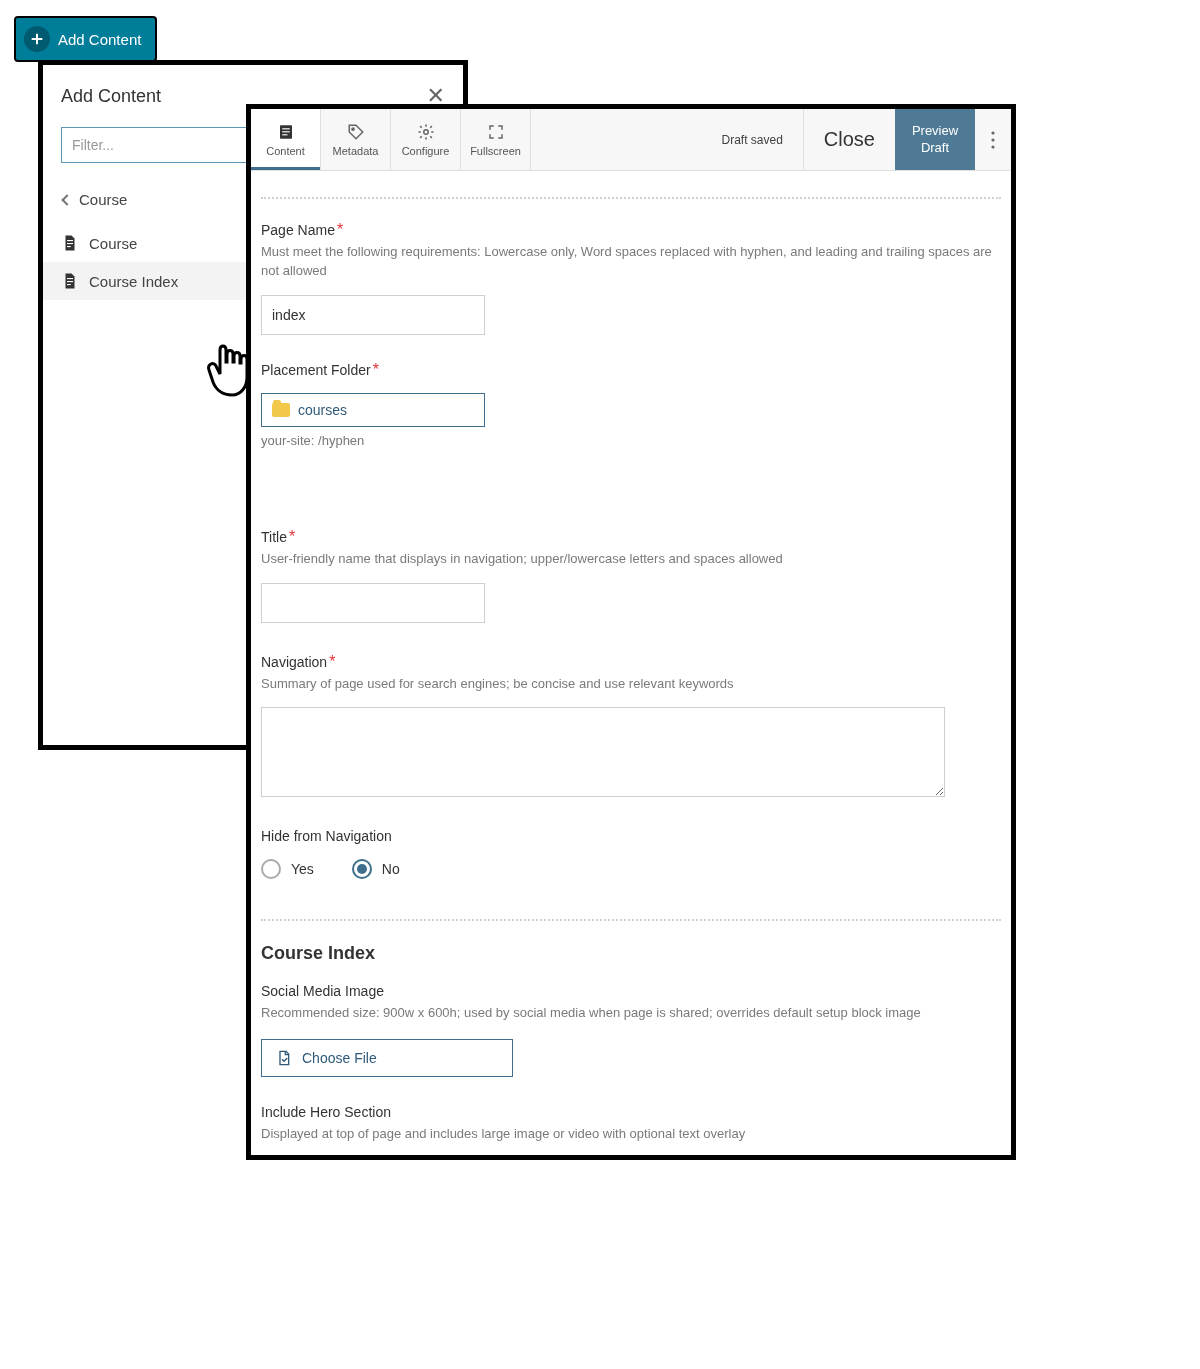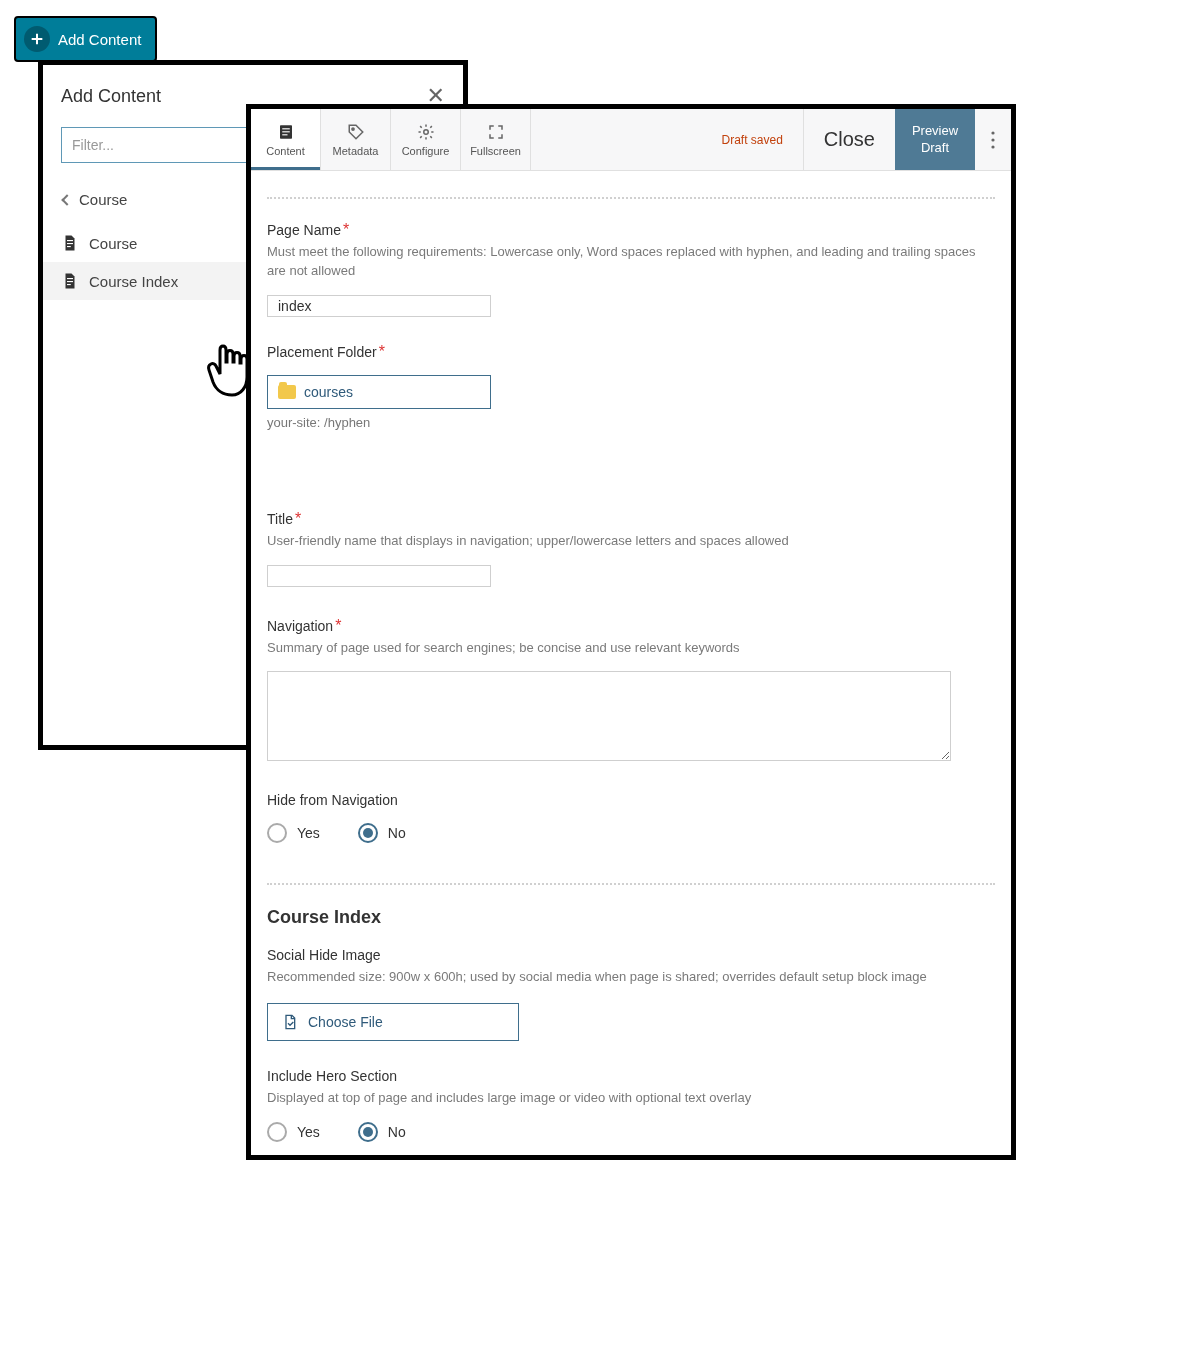--- a/index.html
+++ b/index.html
@@ -95,47 +95,47 @@
     font-size: 11px; color: #555;
     border-right: 1px solid #e0e0e0;
     cursor: pointer;
     position: relative;
     text-align: right;
   }
   .tool-btn.active { background: #fff; }
   .tool-btn.active::after { content:""; position:absolute; bottom:0; left:0; right:0; height:3px; background:#3f6e8c; }
   .tool-btn svg { width: 18px; height: 18px; margin-bottom: 4px; }
   .tool-spacer { flex: 1; background: #f7f7f8; }
-  .draft-saved { align-self: center; font-size: 12px; color: #c2410c; padding: 0 20px; }
+  .draft-saved { align-self: center; font-size: 12px; color: #404040; padding: 0 20px; }
   .close-btn {
     align-self: center;
     font-size: 20px; color: #333;
     padding: 8px 20px; cursor: pointer;
     border-left: 1px solid #e0e0e0;
     height: 100%; display: flex; align-items: center;
   }
   .preview-btn {
     width: 80px; background: #4f7a95; color: #fff;
     display: flex; align-items: center; justify-content: center;
     font-size: 13px; line-height: 1.3; text-align: center; cursor: pointer;
     white-space: pre-line;
   }
   .kebab {
     width: 36px; display: flex; align-items: center; justify-content: center;
     cursor: pointer; color: #666; font-size: 18px;
     background: #f7f7f8;
   }
 
-  .form-area { padding: 26px 16px; }
+  .form-area { padding: 26px 10px; }
   .dotted-sep { border:none; border-top: 2px dotted #d0d0d0; margin: 0 0 22px 0; }
   .field-label { font-size: 14px; color: #333; }
   .req { color: #d33; margin-left: 2px; }
   .hint { font-size: 13px; color: #7a7a7a; margin-top: 4px; line-height: 1.45; }
   .txt-input {
-    margin-top: 14px; width: 224px; height: 22px;
+    margin-top: 14px; width: 224px; height: 40px;
     border: 1px solid #cfcfcf; padding: 0 10px; font-size: 14px; color: #333;
   }
   .folder-picker {
     margin-top: 14px; width: 224px; height: 34px;
     border: 1px solid #3f6e8c;
     display: flex; align-items: center; gap: 8px; padding: 0 10px;
     font-size: 14px; color: #2f5a7a; cursor: pointer;
   }
   .folder-ico { width: 18px; height: 14px; background:#f2c84b; border-radius:2px; position: relative; }
   .folder-ico::before { content:""; position:absolute; top:-3px; left:1px; width:8px; height:4px; background:#f2c84b; border-radius:2px 2px 0 0; }
@@ -301,21 +301,21 @@
           <span>No</span>
         </div>
       </div>
     </div>
 
     <hr class="dotted-sep" style="margin-top:40px;margin-bottom:22px">
 
     <div class="section-heading">Course Index</div>
 
     <div>
-      <span class="field-label">Social Hide Image</span>
+      <span class="field-label">Social Media Image</span>
       <div class="hint">Recommended size: 900w x 600h; used by social media when page is shared; overrides default setup block image</div>
       <button class="choose-file-btn">
         <svg class="file-ico" viewBox="0 0 24 24" fill="none" stroke="#2f5a7a" stroke-width="2">
             <path d="M6 2h9l4 4v16H6z"></path>
             <path d="M14 2v5h5"></path>
             <path d="M9 14l3 3 5-5"></path>
           </svg>
         <span>Choose File</span>
       </button>
     </div>

